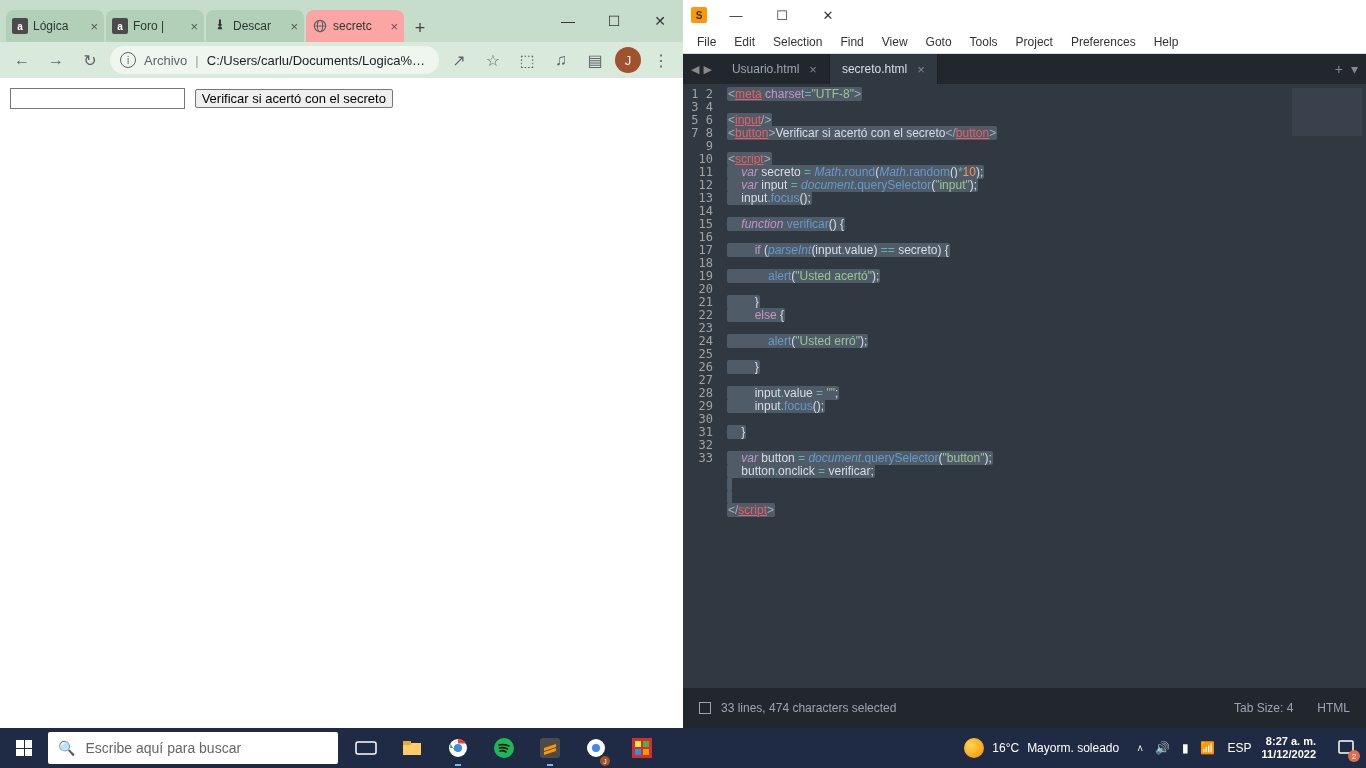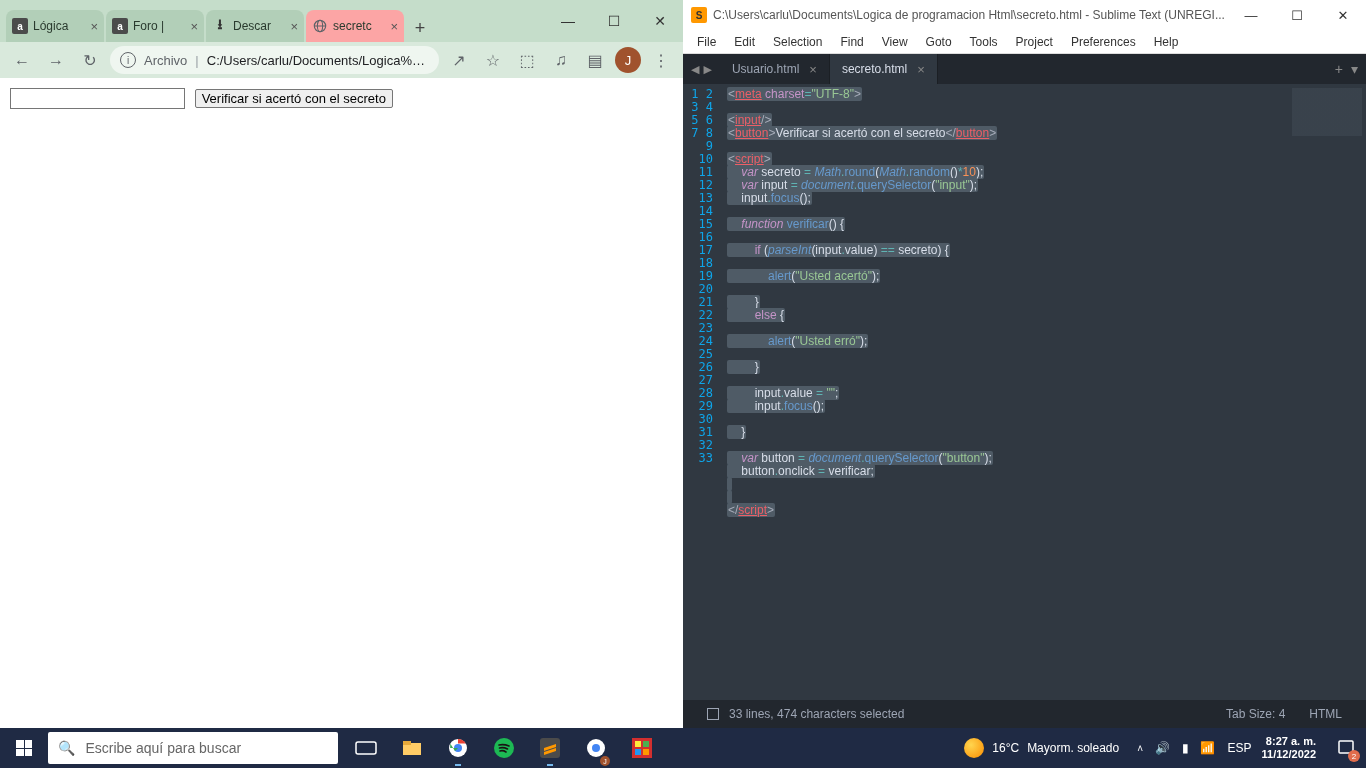--- a/index.html
+++ b/index.html
@@ -41,30 +41,30 @@
   .st-winbtns div{width:46px;display:flex;align-items:center;justify-content:center;font-size:13px;color:#333;}
   .st-menu { height:24px; background:#fff; display:flex; align-items:center; gap:2px; padding:0 6px; font-size:12px; color:#333; border-bottom:1px solid #ddd;}
   .st-menu span{padding:2px 8px;}
   .st-tabbar { height:30px; background:#22272e; display:flex; align-items:stretch; position:relative;}
   .st-navarrows{display:flex;align-items:center;padding:0 8px;gap:4px;color:#888;font-size:11px;}
   .st-tab{display:flex;align-items:center;padding:0 12px;font-size:12px;color:#9da5b4;gap:10px;border-right:1px solid #1b1f24;}
   .st-tab.active{background:#303841;color:#d8dee9;}
   .st-tab .close{color:#888;font-size:13px;}
   .st-tabbar .right{position:absolute;right:8px;top:0;height:30px;display:flex;align-items:center;gap:8px;color:#888;font-size:14px;}
   .st-body{flex:1;display:flex;position:relative;overflow:hidden;}
-  .gutter{width:38px;background:#303841;color:#0ea5e9;font-family:Consolas,monospace;font-size:12px;text-align:right;padding:4px 8px 4px 4px;line-height:13px;user-select:none;}
+  .gutter{width:38px;background:#303841;color:#a3a3a3;font-family:Consolas,monospace;font-size:12px;text-align:right;padding:4px 8px 4px 4px;line-height:13px;user-select:none;}
   .code{flex:1;font-family:Consolas,monospace;font-size:12px;line-height:13px;padding:4px 0 4px 6px;white-space:pre;color:#d8dee9;}
   .minimap{width:90px;background:#303841;position:relative;}
   .minimap .mini{position:absolute;top:4px;right:4px;width:70px;height:80px;background:linear-gradient(#4a5560 0 60%,transparent 60%);opacity:.35;}
   .sel{background:#4f5b66;border-radius:2px;padding:0 1px;}
   .c-red{color:#ec5f67;text-decoration:underline;} .c-orange{color:#f99157;}
   .c-green{color:#99c794;} .c-cyan{color:#5fb3b3;} .c-blue{color:#6699cc;}
   .c-purple{color:#c594c8;} .c-gray{color:#a7adba;} .c-white{color:#d8dee9;}
   .c-italic{font-style:italic;}
-  .st-status{height:28px;background:#22272e;display:flex;align-items:center;padding:0 24px;font-size:12px;color:#9da5b4;}
+  .st-status{height:40px;background:#22272e;display:flex;align-items:center;padding:0 16px;font-size:12px;color:#9da5b4;}
   .st-status .box{width:12px;height:12px;border:1px solid #9da5b4;margin-right:10px;}
   .st-status .spacer{flex:1;}
   .st-status .item{margin-left:24px;}
 
   
   .taskbar{position:absolute;left:0;bottom:0;width:1366px;height:40px;background:#1f2a44;display:flex;align-items:center;color:#fff;font-size:12px;}
   .startbtn{width:48px;height:40px;display:flex;align-items:center;justify-content:center;}
   .startbtn .winlogo{width:16px;height:16px;display:grid;grid-template-columns:1fr 1fr;grid-template-rows:1fr 1fr;gap:1px;}
   .startbtn .winlogo div{background:#fff;}
   .searchbox{width:290px;height:32px;background:#fff;border-radius:2px;display:flex;align-items:center;padding:0 10px;color:#666;gap:10px;font-size:14px;}
@@ -142,21 +142,20 @@
 
     <div class="chrome-content">
       <input type="text" style="">
       <button>Verificar si acertó con el secreto</button>
     </div>
   </div>
 
   <div class="sublime">
     <div class="st-titlebar">
       <div class="logo">S</div>
-      <div class="title">C:\Users\carlu\Documents\Logica de programacion Html\secreto.html - Sublime Text (UNREGI...</div>
       <div class="st-winbtns">
         <div>—</div>
         <div>☐</div>
         <div>✕</div>
       </div>
     </div>
     <div class="st-menu">
       <span>File</span>
       <span>Edit</span>
       <span>Selection</span>

